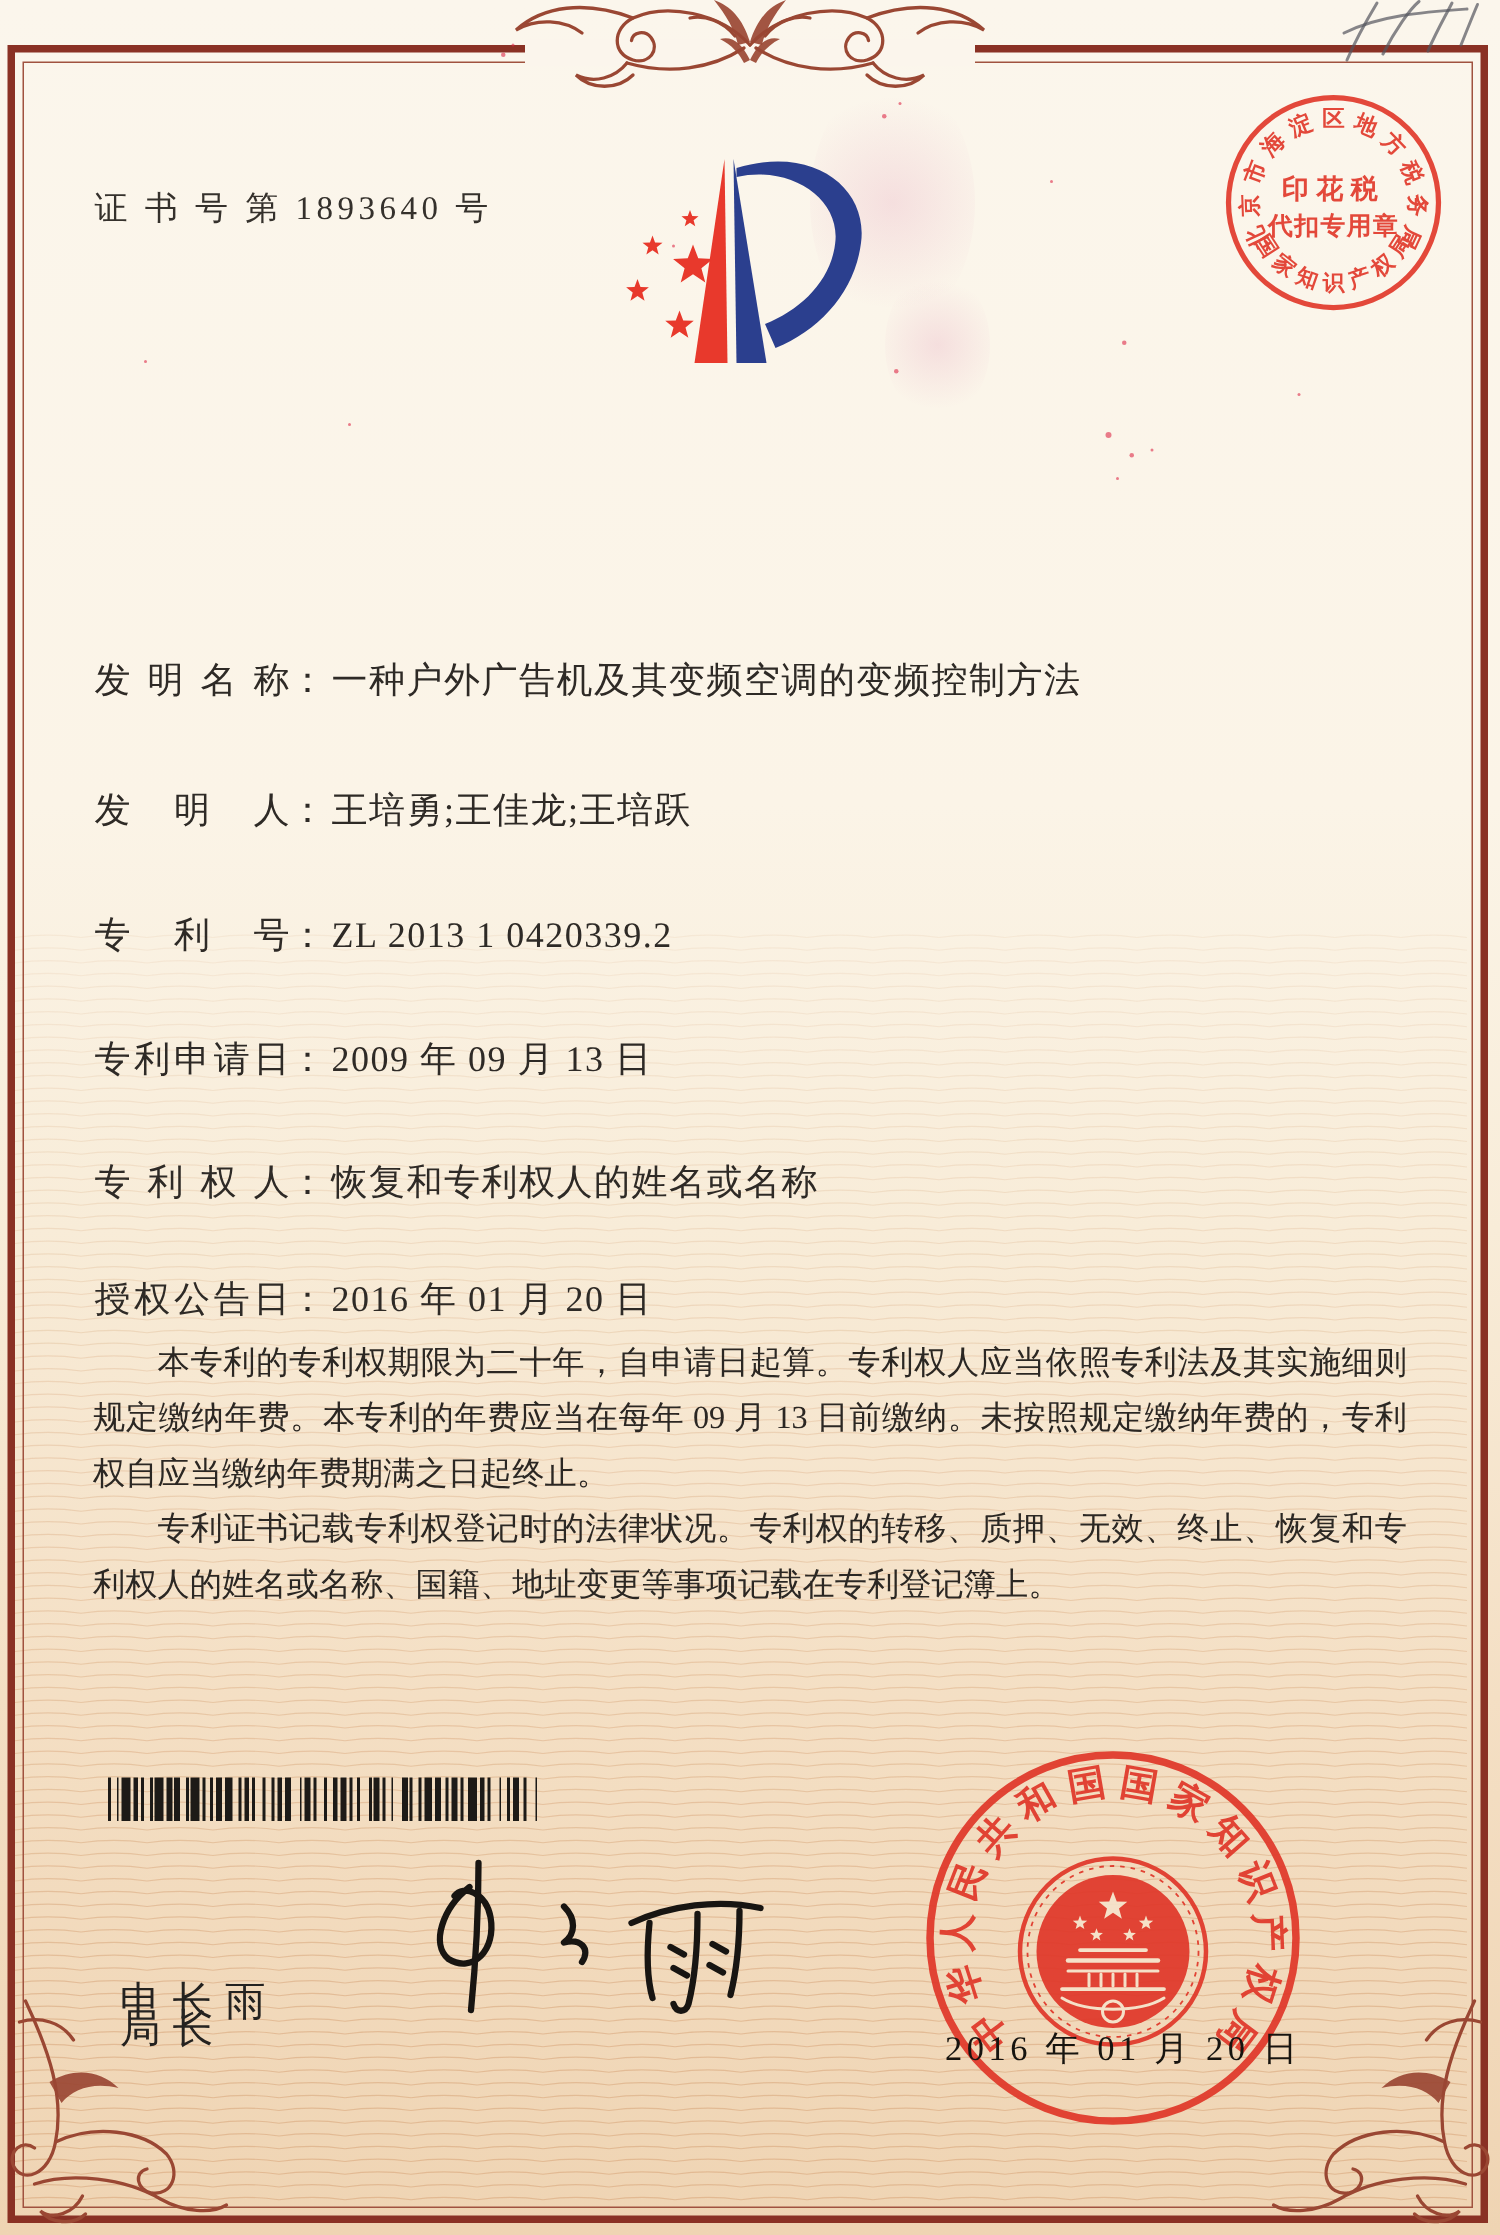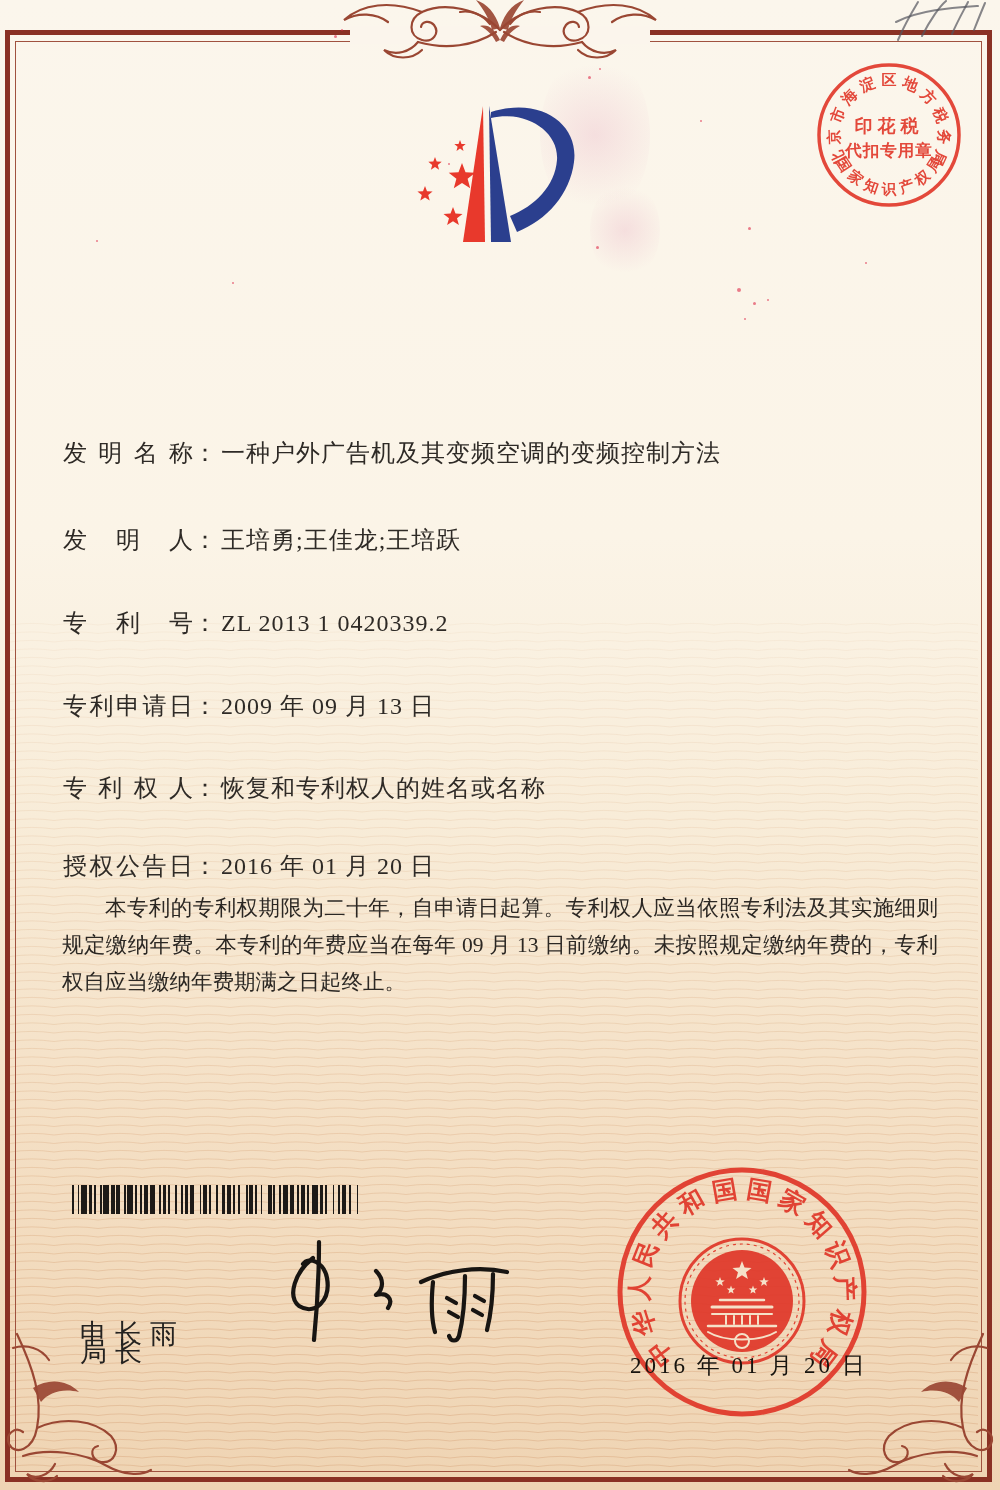--- a/index.html
+++ b/index.html
@@ -205,20 +205,21 @@
   </svg>
 
   <svg class="penmark" width="140" height="60" viewBox="0 0 140 60">
     <path d="M38,40 C44,26 52,12 58,2"></path>
     <path d="M62,36 C70,20 80,6 86,1"></path>
     <path d="M92,34 C98,20 104,10 108,2"></path>
     <path d="M114,30 C118,20 122,10 125,3"></path>
     <path d="M36,22 C60,10 90,8 118,6"></path>
   </svg>
 
+  <div class="cert-no">证 书 号 第 1893640 号</div>
 
   <svg class="logo" width="190" height="150" viewBox="0 0 190 150">
     <path class="lred" d="M78,2 L58,138 L80,138 Z"></path>
     <path class="lblue" d="M84,2 L106,138 L86,138 Z"></path>
     <path class="lblue" d="M86,8 C138,-8 174,22 169,58 C165,90 142,116 112,128 L105,112 C130,102 150,82 152,56 C154,28 122,6 86,14 Z"></path>
     <g id="logoStars">
         <polygon points="55.0,36.0 56.5,40.0 60.7,40.1 57.4,42.8 58.5,46.9 55.0,44.5 51.5,46.9 52.6,42.8 49.3,40.1 53.5,40.0" fill="#e8392c"></polygon>
         <polygon points="30.0,53.0 31.7,57.6 36.7,57.8 32.8,60.9 34.1,65.7 30.0,62.9 25.9,65.7 27.2,60.9 23.3,57.8 28.3,57.6" fill="#e8392c"></polygon>
         <polygon points="57.0,59.0 60.5,68.2 70.3,68.7 62.6,74.8 65.2,84.3 57.0,78.9 48.8,84.3 51.4,74.8 43.7,68.7 53.5,68.2" fill="#e8392c"></polygon>
         <polygon points="20.0,82.0 22.0,87.3 27.6,87.5 23.2,91.0 24.7,96.5 20.0,93.4 15.3,96.5 16.8,91.0 12.4,87.5 18.0,87.3" fill="#e8392c"></polygon>
@@ -289,20 +290,21 @@
           <span>授</span>
           <span>权</span>
           <span>公</span>
           <span>告</span>
           <span>日</span>
         </span><span class="fcolon">：</span><span class="fvalue">2016 年 01 月 20 日</span></div>
     </div>
 
   <div id="paras">
       <p>本专利的专利权期限为二十年，自申请日起算。专利权人应当依照专利法及其实施细则规定缴纳年费。本专利的年费应当在每年 09 月 13 日前缴纳。未按照规定缴纳年费的，专利权自应当缴纳年费期满之日起终止。</p>
+      <p>专利证书记载专利权登记时的法律状况。专利权的转移、质押、无效、终止、恢复和专利权人的姓名或名称、国籍、地址变更等事项记载在专利登记簿上。</p>
     </div>
 
   <div class="barcode" id="barcode">
       <div class="bar" style="flex: 0 0 1.85px;"></div>
       <div class="gap" style="flex: 0 0 3.71px;"></div>
       <div class="bar" style="flex: 0 0 1.85px;"></div>
       <div class="gap" style="flex: 0 0 1.85px;"></div>
       <div class="bar" style="flex: 0 0 5.56px;"></div>
       <div class="gap" style="flex: 0 0 1.85px;"></div>
       <div class="bar" style="flex: 0 0 3.71px;"></div>

